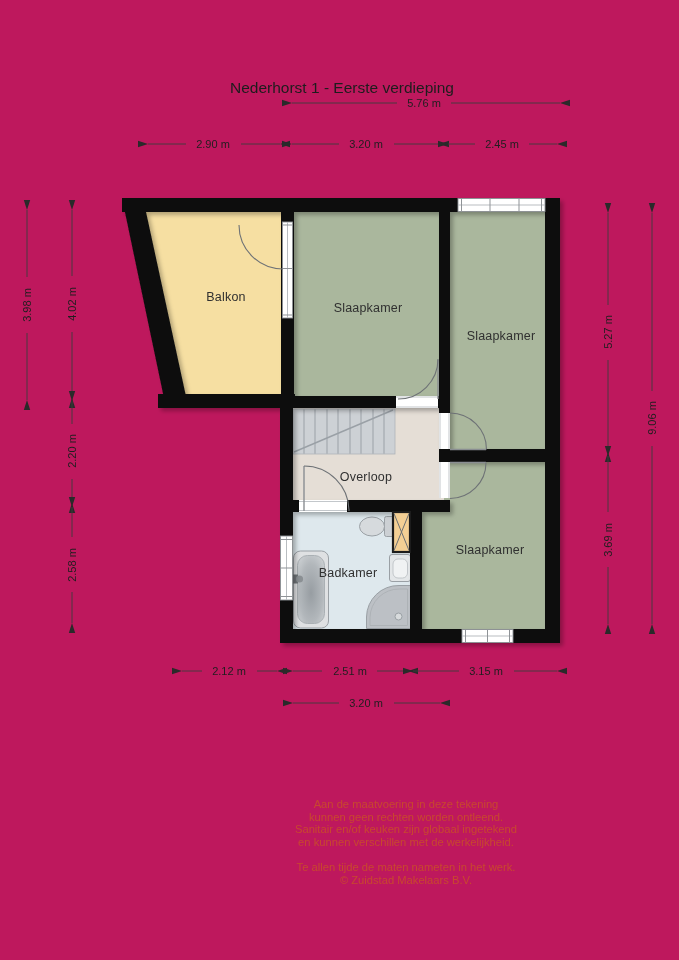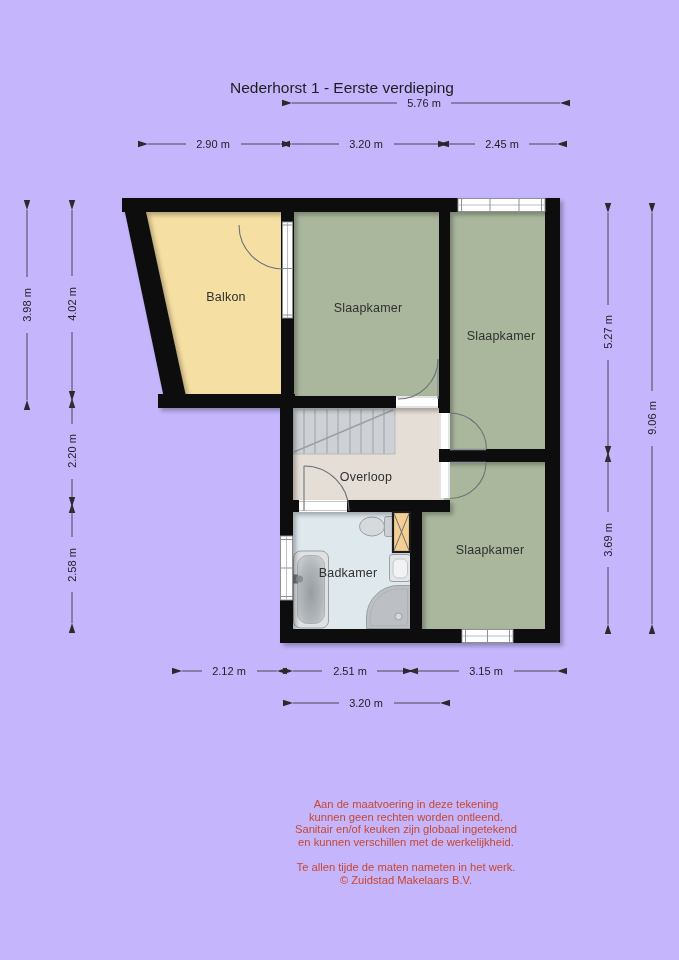--- a/index.html
+++ b/index.html
@@ -1,16 +1,16 @@
 <!DOCTYPE html>
 <html><head>
 <meta charset="utf-8">
 <style>
   html,body{margin:0;padding:0;background:#ffffff;width:679px;height:960px;overflow:hidden;}
-  .page{position:relative;width:679px;height:960px;background:#c4b5fd;}
+  .page{position:relative;width:679px;height:960px;background:#be185d;}
   svg{display:block;}
   text{font-family:"Liberation Sans","DejaVu Sans",sans-serif;fill:#222;}
   .title-text{font-size:15.5px;fill:#1d1d1d;text-anchor:middle;}
   .room-label{font-size:12.5px;fill:#303030;text-anchor:middle;letter-spacing:.2px;}
   .dim text{font-size:11px;fill:#1f1f1f;text-anchor:middle;}
   .dim line{stroke:#3c3c3c;stroke-width:0.9;}
   .wall{fill:#101010;}
   .opening{fill:#ffffff;}
   .threshold{stroke:#c3c7cb;stroke-width:1;}
   .win-frame{fill:#ffffff;stroke:#8f9397;stroke-width:0.9;}

